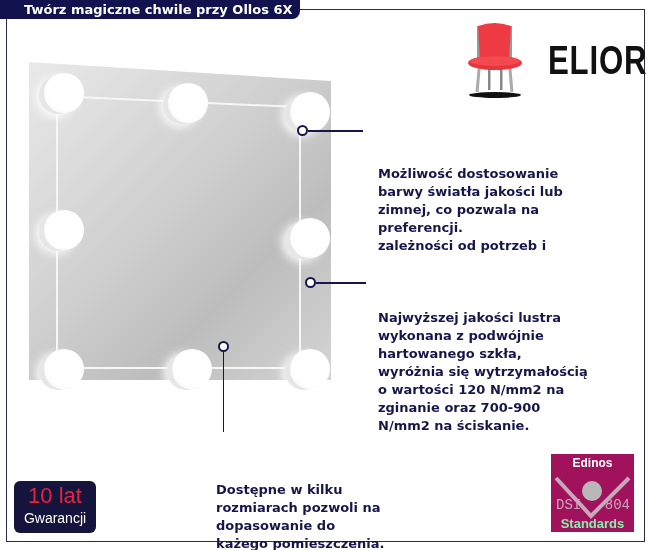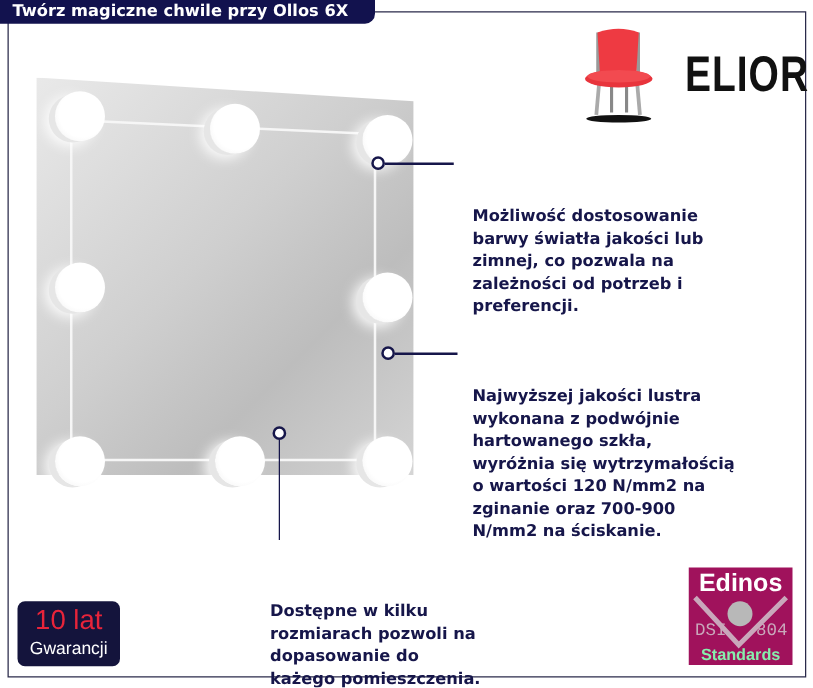--- a/index.html
+++ b/index.html
@@ -7,21 +7,21 @@
     body { position: relative; font-family: "DejaVu Sans", "Liberation Sans", sans-serif; }
 
     .frame {
       position: absolute; left: 6px; top: 9px; width: 639px; height: 533px;
       border: 1.5px solid #2a2a4a; border-radius: 0;
     }
     .title-badge {
       position: absolute; left: 0; top: 0; height: 19px; width: 300px;
       background: #12124e; border-bottom-right-radius: 8px;
       color: #ffffff; font-weight: bold; font-size: 13px; line-height: 19px;
-      padding-left: 10px; white-space: nowrap; z-index: 3;
+      padding-left: 24px; white-space: nowrap; z-index: 3;
     }
 
     
     .mirror-wrap { position: absolute; left: 0; top: 0; width: 650px; height: 550px; }
     .mirror {
       position: absolute; left: 29px; top: 62px; width: 302px; height: 318px;
       background: linear-gradient(135deg, #e9e9e9 0%, #cfcfcf 45%, #bdbdbd 70%, #d4d4d4 100%);
       clip-path: polygon(0 0, 100% 6%, 100% 100%, 0 100%);
     }
     .wire { position: absolute; background: #f6f6f6; }
@@ -63,21 +63,21 @@
       display: block; color: #ffffff; font-family: "Liberation Sans", sans-serif;
       font-size: 14px; line-height: 18px;
     }
 
     .edinos {
       position: absolute; left: 551px; top: 454px; width: 83px; height: 78px;
       background: #a0125c;
     }
     .edinos-top {
       position: absolute; left: 0; top: 2px; width: 100%; text-align: center;
-      color: #ffffff; font-family: "Liberation Sans", sans-serif; font-size: 20px; font-weight: bold;
+      color: #ffffff; font-family: "Liberation Sans", sans-serif; font-size: 12px; font-weight: bold;
     }
     .edinos-dsi {
       position: absolute; left: 5px; top: 43px; color: #c9a8bb;
       font-family: Liberation Mono, monospace; font-size: 14px;
     }
     .edinos-num {
       position: absolute; right: 4px; top: 43px; color: #c9a8bb;
       font-family: Liberation Mono, monospace; font-size: 14px;
     }
     .edinos-bottom {
@@ -110,22 +110,22 @@
   <div class="bulb" style="left:172px;top:349px;"></div>
   <div class="bulb" style="left:290px;top:349px;"></div>
 </div>
 
 <div class="dot" style="left:297px;top:125px;"></div>
 <div class="line" style="left:308px;top:130px;width:55px;height:1.5px;"></div>
 <div class="callout" style="left:378px;top:118px;">
   <div>Możliwość dostosowanie</div>
   <div>barwy światła jakości lub</div>
   <div>zimnej, co pozwala na</div>
+  <div>preferencji.</div>
   <div>zależności od potrzeb i</div>
-  <div>preferencji.</div>
 </div>
 
 <div class="dot" style="left:305px;top:277px;"></div>
 <div class="line" style="left:316px;top:282px;width:50px;height:1.5px;"></div>
 <div class="callout" style="left:378px;top:262px;">
   <div>Najwyższej jakości lustra</div>
   <div>wykonana z podwójnie</div>
   <div>hartowanego szkła,</div>
   <div>wyróżnia się wytrzymałością</div>
   <div>o wartości 120 N/mm2 na</div>

